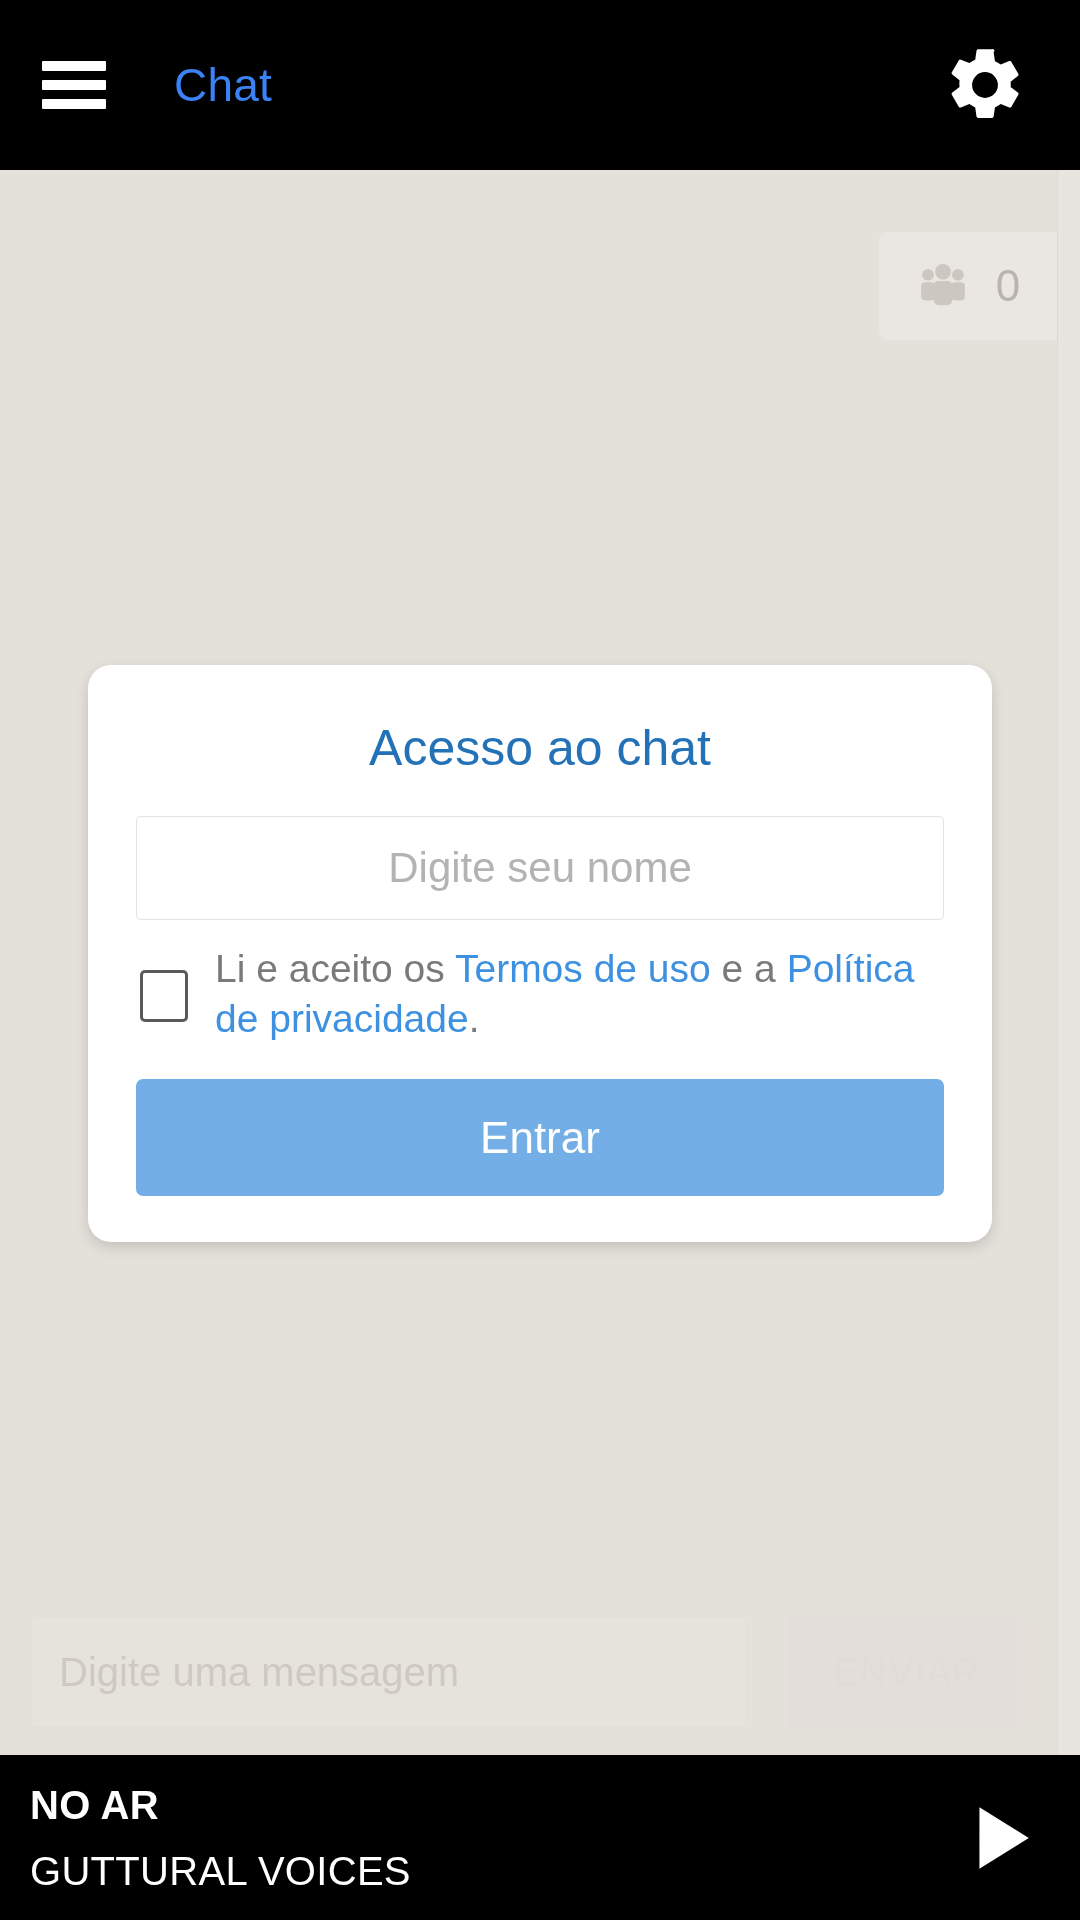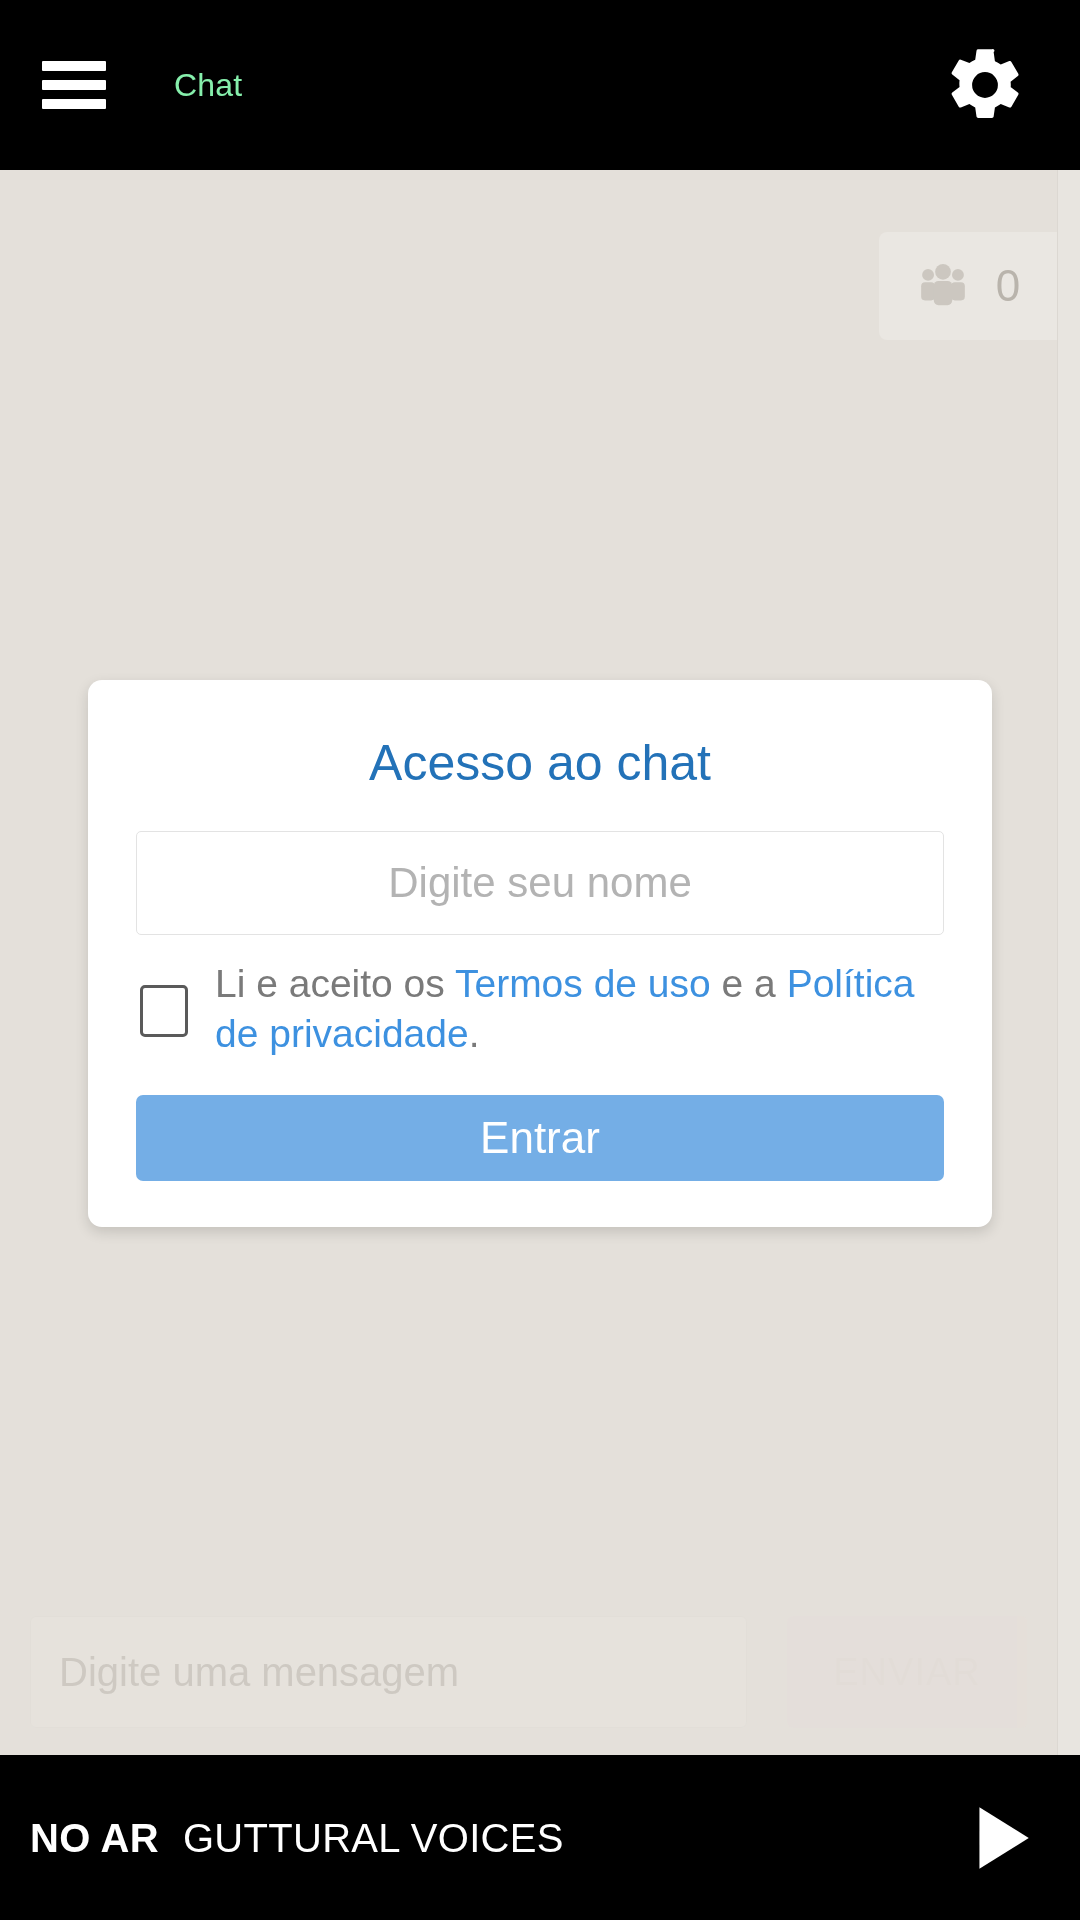--- a/index.html
+++ b/index.html
@@ -43,22 +43,22 @@
     flex: 0 0 auto;
   }
   .hamburger span {
     display: block;
     width: 100%;
     height: 10px;
     background: #ffffff;
     border-radius: 1px;
   }
   .appbar-title {
-    color: #86efac;
-    font-size: 32px;
+    color: #3b82f6;
+    font-size: 46px;
     font-weight: 400;
     margin-left: 68px;
     letter-spacing: 0.2px;
     white-space: nowrap;
   }
   .appbar-spacer { flex: 1 1 auto; }
   .gear-icon {
     width: 86px;
     height: 86px;
     flex: 0 0 auto;
@@ -160,21 +160,21 @@
   .login-overlay {
     position: absolute;
     inset: 0;
     display: flex;
     align-items: center;
     justify-content: center;
   }
   .login-card {
     width: 904px;
     background: #ffffff;
-    border-radius: 14px;
+    border-radius: 23px;
     box-shadow: 0 5px 14px rgba(0,0,0,0.14);
     padding: 44px 48px 46px 48px;
     box-sizing: border-box;
     margin-bottom: 18px;
   }
   .login-title {
     text-align: center;
     color: #2372b8;
     font-size: 50px;
     font-weight: 400;
@@ -229,21 +229,21 @@
     color: #7a7a7a;
   }
   .terms-text a {
     color: #3d91e0;
     text-decoration: none;
   }
 
   .enter-button {
     margin-top: 36px;
     width: 100%;
-    height: 86px;
+    height: 117px;
     background: #74aee6;
     border: none;
     border-radius: 7px;
     color: #ffffff;
     font-family: "Liberation Sans", sans-serif;
     font-size: 44px;
     font-weight: 400;
     cursor: pointer;
     display: block;
     outline: none;
@@ -254,21 +254,21 @@
     flex: 0 0 165px;
     height: 165px;
     background: #000000;
     display: flex;
     align-items: center;
     padding: 0 34px 0 30px;
     box-sizing: border-box;
   }
   .player-info {
     display: flex;
-    flex-direction: row;
+    flex-direction: column;
     justify-content: center;
     gap: 24px;
   }
   .player-status {
     color: #ffffff;
     font-size: 40px;
     font-weight: bold;
     line-height: 1.05;
     letter-spacing: 0.3px;
   }

